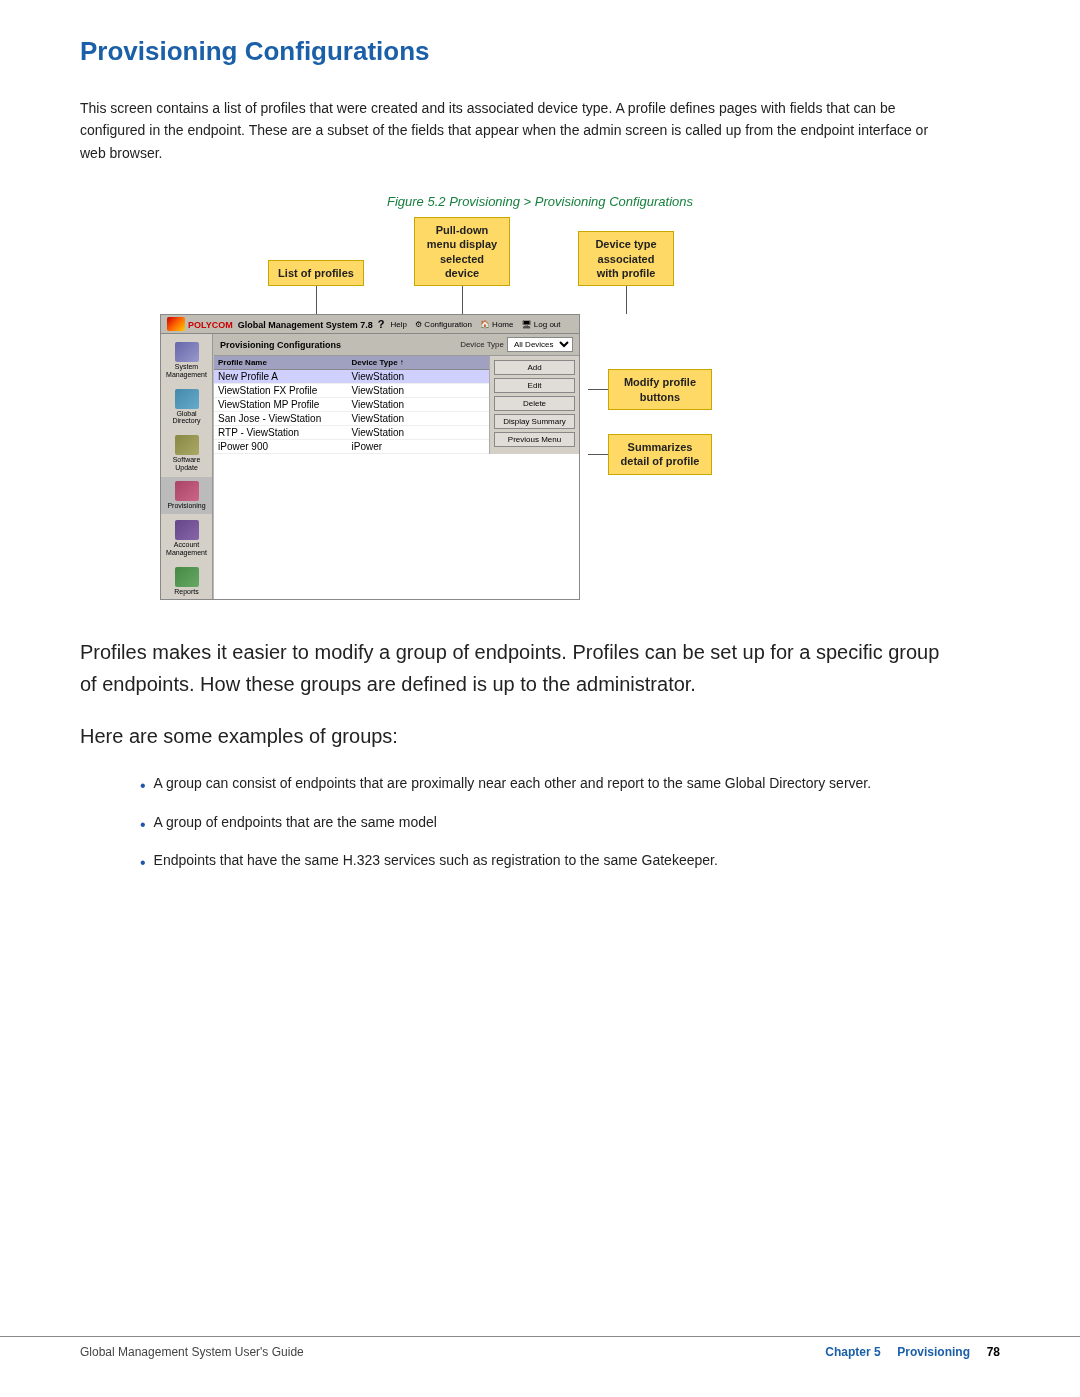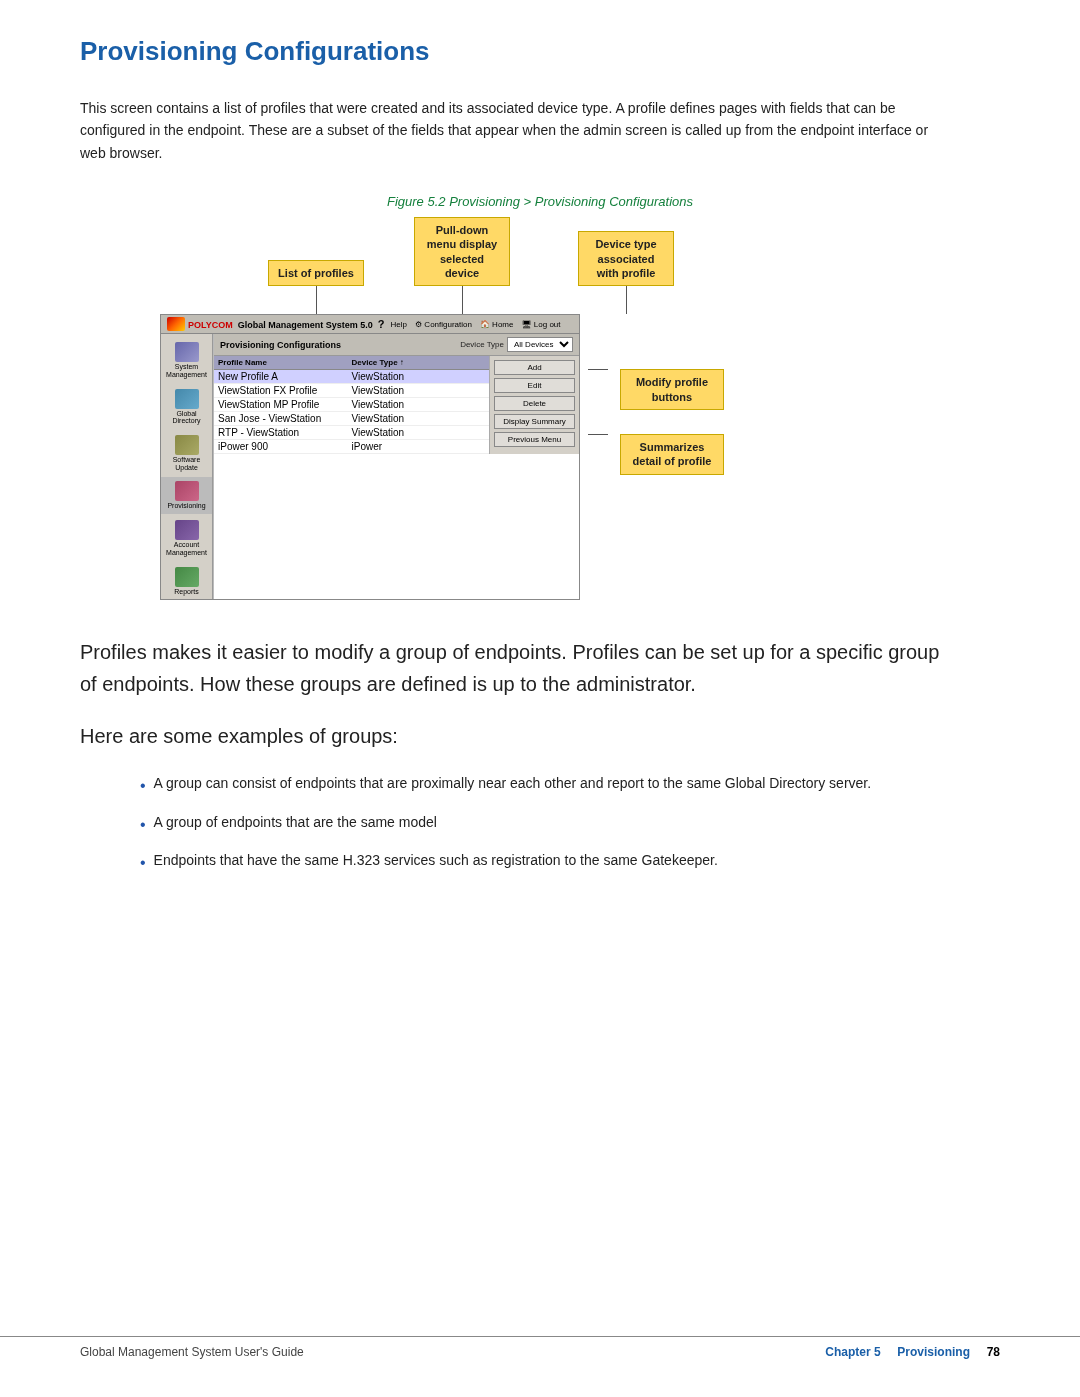--- a/index.html
+++ b/index.html
@@ -357,21 +357,22 @@
     .right-callout-group {
       display: flex;
       flex-direction: column;
       gap: 24px;
       margin-left: 8px;
       padding-top: 55px;
     }
 
     .right-callout-item {
       display: flex;
-      gap: 12px;
+      align-items: center;
+      gap: 0;
     }
 
     
     .icon-sys-mgmt { background: linear-gradient(135deg, #6666aa, #9999cc); }
     .icon-global-dir { background: linear-gradient(135deg, #4488aa, #66aacc); }
     .icon-software { background: linear-gradient(135deg, #888844, #aaaa66); }
     .icon-provision { background: linear-gradient(135deg, #aa4466, #cc6688); }
     .icon-account { background: linear-gradient(135deg, #664488, #8866aa); }
     .icon-reports { background: linear-gradient(135deg, #448844, #66aa66); }
 
@@ -424,21 +425,21 @@
 
       <div class="screenshot-row">
 
         <div class="screenshot">
 
           <div class="ss-topbar">
             <div class="ss-polycom-logo">
               <span class="polycom-icon"></span>
               <span class="ss-topbar-title">
                 <span style="color:#cc0000;">POLYCOM</span>
-                &nbsp;<span style="color:#000;font-weight:bold;font-size:9px;">Global Management System 5.0</span>
+                &nbsp;<span style="color:#000;font-weight:bold;font-size:9px;">Global Management System 7.8</span>
                 &nbsp;<span style="font-size:11px;font-weight:bold;">?</span>
               </span>
             </div>
             <div class="ss-topbar-nav">
               <span class="ss-topbar-link">Help</span>
               <span class="ss-topbar-link">⚙ Configuration</span>
               <span class="ss-topbar-link">🏠 Home</span>
               <span class="ss-topbar-link">🖥 Log out</span>
             </div>
           </div>

